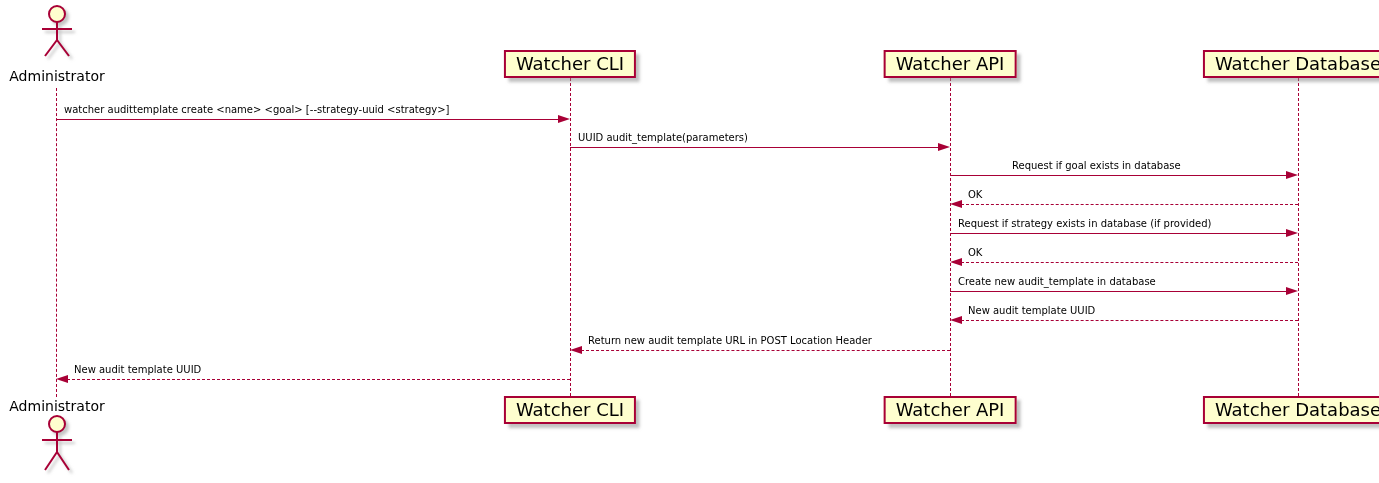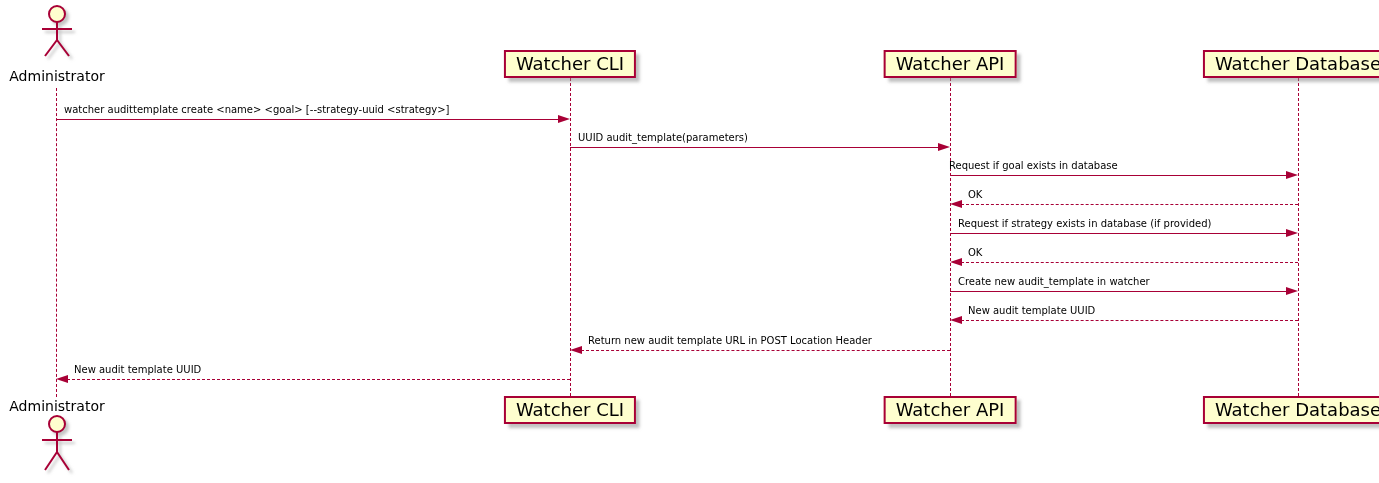--- a/index.html
+++ b/index.html
@@ -99,41 +99,41 @@
         <div class="msg-label" style="left: 64px; top: 102px;">watcher audittemplate create &lt;name&gt; &lt;goal&gt; [--strategy-uuid &lt;strategy&gt;]</div>
         <div class="msg-line solid" style="top: 119px; left: 56px; width: 503px;"></div>
         <div class="arrowhead right" style="top: 115px; left: 558px;"></div>
       </div>
       <div>
         <div class="msg-label" style="left: 578px; top: 130px;">UUID audit_template(parameters)</div>
         <div class="msg-line solid" style="top: 147px; left: 570px; width: 369px;"></div>
         <div class="arrowhead right" style="top: 143px; left: 938px;"></div>
       </div>
       <div>
-        <div class="msg-label" style="left: 949px; top: 158px;">Request if goal exists in database</div>
+        <div class="msg-label" style="left: 1012px; top: 158px;">Request if goal exists in database</div>
         <div class="msg-line solid" style="top: 175px; left: 950px; width: 337px;"></div>
         <div class="arrowhead right" style="top: 171px; left: 1286px;"></div>
       </div>
       <div>
         <div class="msg-label" style="left: 968px; top: 187px;">OK</div>
         <div class="msg-line dashed" style="top: 204px; left: 961px; width: 337px;"></div>
         <div class="arrowhead left" style="top: 200px; left: 950px;"></div>
       </div>
       <div>
         <div class="msg-label" style="left: 958px; top: 216px;">Request if strategy exists in database (if provided)</div>
         <div class="msg-line solid" style="top: 233px; left: 950px; width: 337px;"></div>
         <div class="arrowhead right" style="top: 229px; left: 1286px;"></div>
       </div>
       <div>
         <div class="msg-label" style="left: 968px; top: 245px;">OK</div>
         <div class="msg-line dashed" style="top: 262px; left: 961px; width: 337px;"></div>
         <div class="arrowhead left" style="top: 258px; left: 950px;"></div>
       </div>
       <div>
-        <div class="msg-label" style="left: 958px; top: 274px;">Create new audit_template in watcher</div>
+        <div class="msg-label" style="left: 958px; top: 274px;">Create new audit_template in database</div>
         <div class="msg-line solid" style="top: 291px; left: 950px; width: 337px;"></div>
         <div class="arrowhead right" style="top: 287px; left: 1286px;"></div>
       </div>
       <div>
         <div class="msg-label" style="left: 968px; top: 303px;">New audit template UUID</div>
         <div class="msg-line dashed" style="top: 320px; left: 961px; width: 337px;"></div>
         <div class="arrowhead left" style="top: 316px; left: 950px;"></div>
       </div>
       <div>
         <div class="msg-label" style="left: 588px; top: 333px;">Return new audit template URL in POST Location Header</div>

